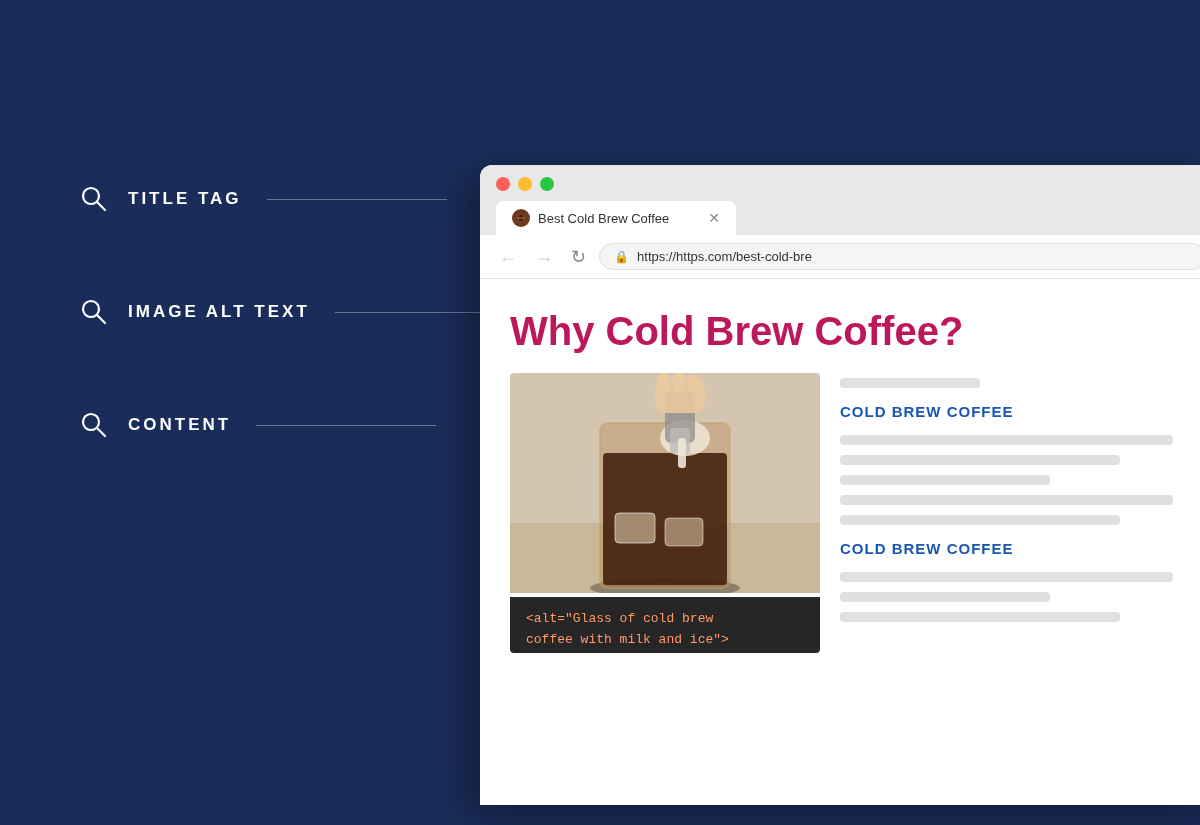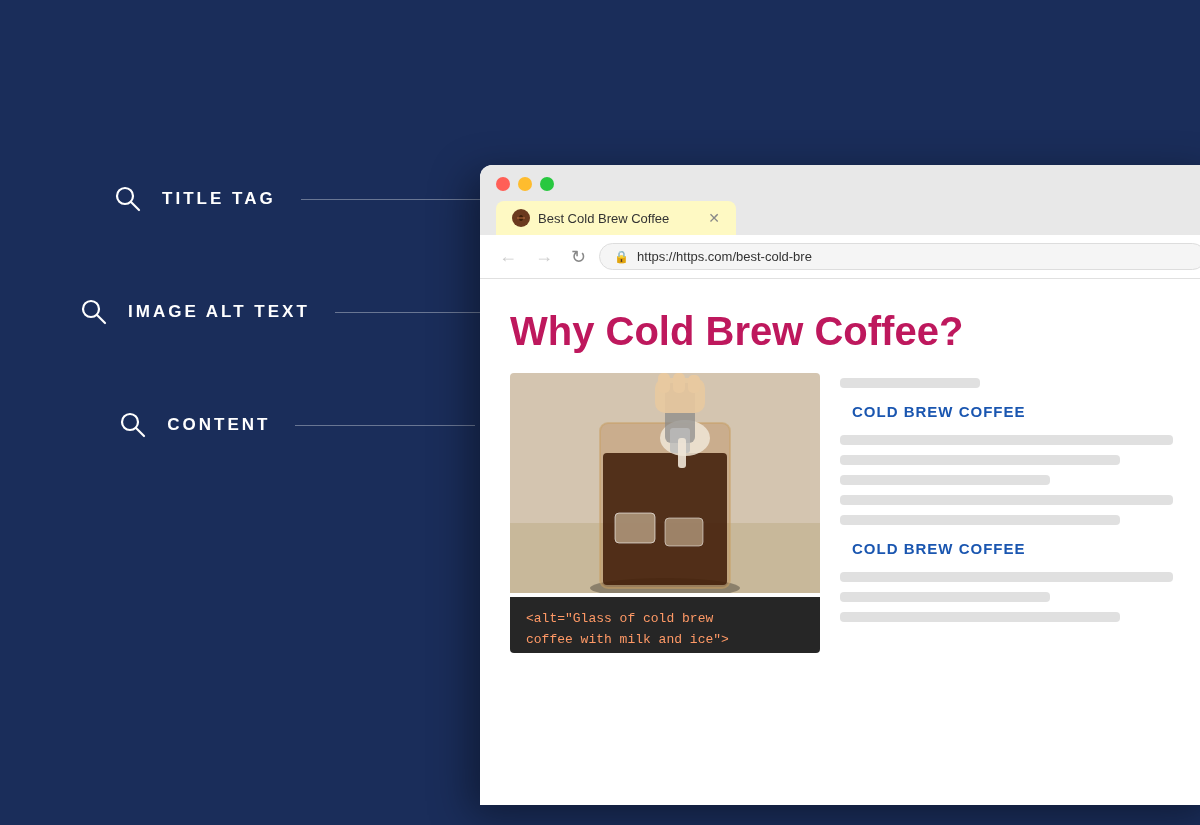--- a/index.html
+++ b/index.html
@@ -30,21 +30,20 @@
       top: 185px;
       display: flex;
       flex-direction: column;
       gap: 85px;
     }
 
     .sidebar-item {
       display: flex;
       align-items: center;
       gap: 20px;
-      justify-content: center;
     }
 
     .search-icon {
       width: 28px;
       height: 28px;
       flex-shrink: 0;
     }
 
     .sidebar-label {
       color: #ffffff;
@@ -96,21 +95,21 @@
     .dot-yellow { background: #febc2e; }
     .dot-green { background: #28c840; }
 
     .browser-tabs {
       display: flex;
       align-items: flex-end;
       gap: 0;
     }
 
     .browser-tab {
-      background: #fef9c3;
+      background: #ffffff;
       border-radius: 8px 8px 0 0;
       padding: 8px 16px;
       display: flex;
       align-items: center;
       gap: 8px;
       min-width: 240px;
     }
 
     .tab-favicon {
       width: 18px;
@@ -236,21 +235,21 @@
     .content-line.short { width: 60%; }
     .content-line.medium { width: 80%; }
     .content-line.long { width: 95%; }
     .content-line.xshort { width: 40%; }
 
     .keyword-link {
       color: #1a56b0;
       font-size: 15px;
       font-weight: 700;
       letter-spacing: 1px;
-      margin: 5px 12px;
+      margin: 5px 0;
     }
   </style>
 </head>
 <body>
 
 <div style="position:absolute;top:0;left:0;width:100%;height:100%;background:#1a2d5a;"></div>
 
 <div class="top-heading">GOOGLE STILL SCANS KEY AREAS OF YOUR SITE</div>
 
 <div class="sidebar">

